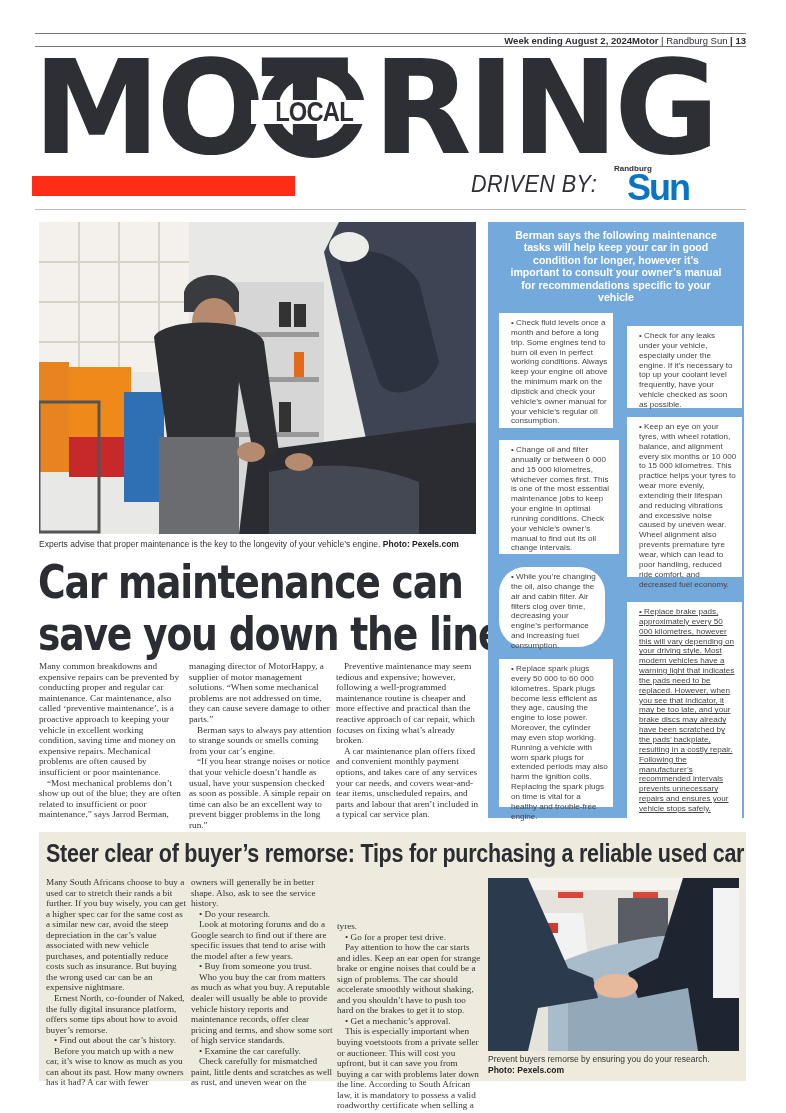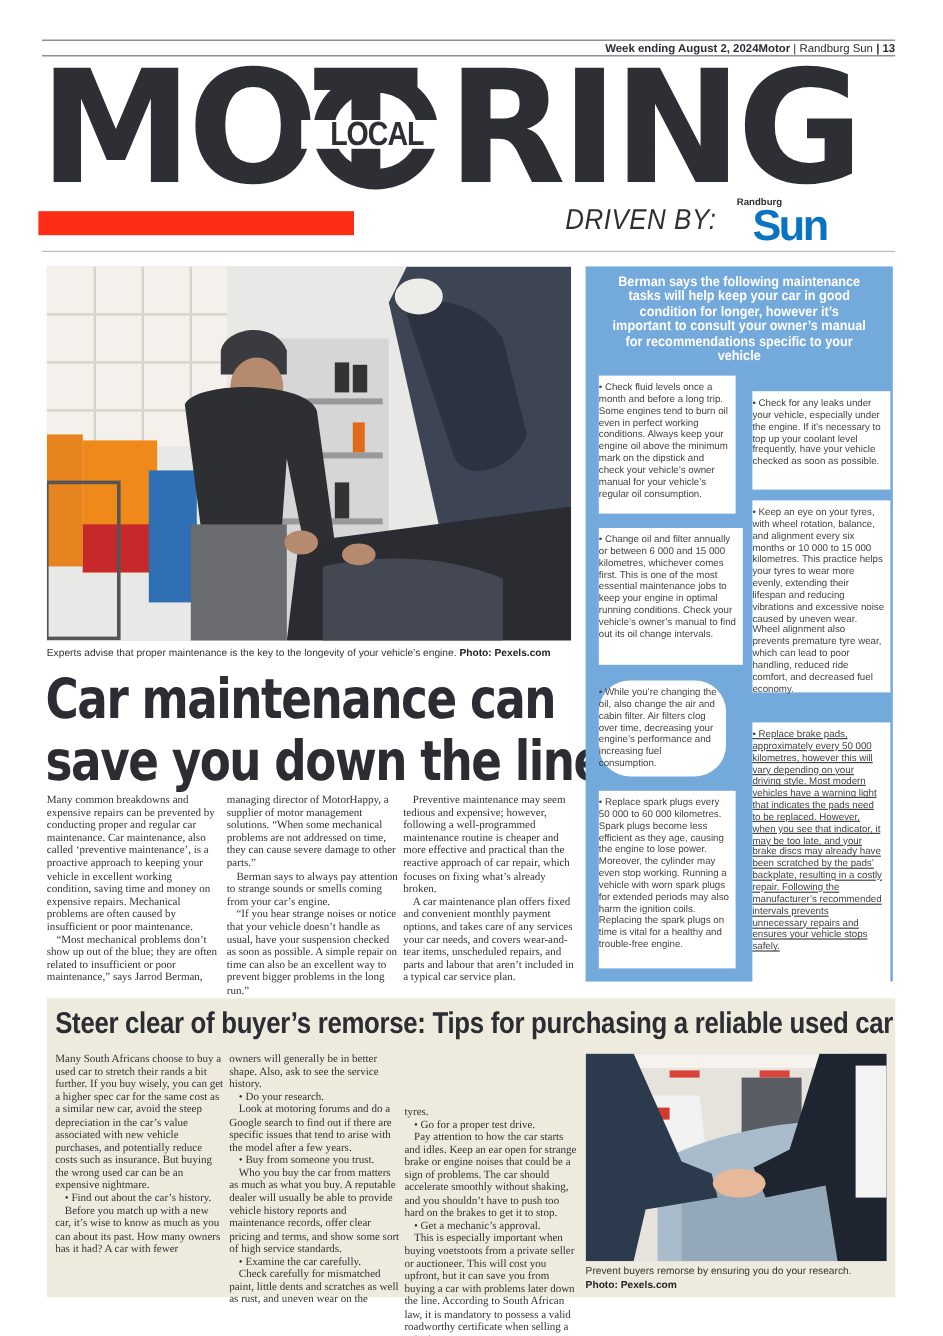--- a/index.html
+++ b/index.html
@@ -38,21 +38,21 @@
   .body-col { position: absolute; top: 661px; font-family: "Liberation Serif", serif; font-size: 9.2px; line-height: 10.6px; color: #333; text-align: left; }
   .body-col p { text-indent: 0; }
   .body-col p.ind { text-indent: 8px; }
   .c1 { left: 39px; width: 143px; }
   .c2 { left: 189px; width: 143px; }
   .c3 { left: 336px; width: 145px; }
 
   .bluebox { position: absolute; left: 488px; top: 222px; width: 256px; height: 596px; background: #74a9dc; }
   .bluebox-head { position: absolute; left: 10px; top: 7px; width: 236px; text-align: center; color: #fff;
     font-family: "Liberation Sans", sans-serif; font-weight: bold; font-size: 11.5px; line-height: 12.4px; transform: scaleX(0.92); }
-  .tip { position: absolute; background: #fff; font-size: 8.1px; line-height: 9.85px; color: #444; padding: 5px 5px 6px 0; }
+  .tip { position: absolute; background: #fff; font-size: 8.1px; line-height: 9.85px; color: #444; padding: 5px 5px 6px 12px; }
   .t1 { left: 11px; top: 91px; width: 114px; height: 115px; }
   .t2 { left: 139px; top: 91px; width: 115px; height: 82px; margin-top: 13px; }
   .t3 { left: 11px; top: 218px; width: 120px; height: 114px; }
   .t4 { left: 139px; top: 195px; width: 115px; height: 160px; }
   .t5 { left: 11px; top: 345px; width: 106px; height: 80px; border-radius: 26px; }
   .t6 { left: 139px; top: 380px; width: 115px; height: 236px; text-decoration: underline; }
   .t7 { left: 11px; top: 437px; width: 114px; height: 148px; }
 
   .beige { position: absolute; left: 39px; top: 832px; width: 707px; height: 249px; background: #eeeade; }
   .beige-title { position: absolute; left: 7px; top: 6px; font-family: "Liberation Sans", sans-serif; font-size: 25px; line-height: 30px; color: #2b2d33; white-space: nowrap; transform: scaleX(0.86); transform-origin: left; letter-spacing: -0.3px; }
@@ -160,20 +160,21 @@
   <div class="tip t4">• Keep an eye on your tyres, with wheel rotation, balance, and alignment every six months or 10 000 to 15 000 kilometres. This practice helps your tyres to wear more evenly, extending their lifespan and reducing vibrations and excessive noise caused by uneven wear. Wheel alignment also prevents premature tyre wear, which can lead to poor handling, reduced ride comfort, and decreased fuel economy.</div>
   <div class="tip t5">• While you’re changing the oil, also change the air and cabin filter. Air filters clog over time, decreasing your engine’s performance and increasing fuel consumption.</div>
   <div class="tip t6">• Replace brake pads, approximately every 50 000 kilometres, however this will vary depending on your driving style. Most modern vehicles have a warning light that indicates the pads need to be replaced. However, when you see that indicator, it may be too late, and your brake discs may already have been scratched by the pads’ backplate, resulting in a costly repair. Following the manufacturer’s recommended intervals prevents unnecessary repairs and ensures your vehicle stops safely.</div>
   <div class="tip t7">• Replace spark plugs every 50 000 to 60 000 kilometres. Spark plugs become less efficient as they age, causing the engine to lose power. Moreover, the cylinder may even stop working. Running a vehicle with worn spark plugs for extended periods may also harm the ignition coils. Replacing the spark plugs on time is vital for a healthy and trouble-free engine.</div>
 </div>
 
 <div class="beige">
   <h2 class="beige-title">Steer clear of buyer’s remorse: Tips for purchasing a reliable used car</h2>
   <div class="bcol b1">
     <p>Many South Africans choose to buy a used car to stretch their rands a bit further. If you buy wisely, you can get a higher spec car for the same cost as a similar new car, avoid the steep depreciation in the car’s value associated with new vehicle purchases, and potentially reduce costs such as insurance. But buying the wrong used car can be an expensive nightmare.</p>
+    <p class="ind">Ernest North, co-founder of Naked, the fully digital insurance platform, offers some tips about how to avoid buyer’s remorse.</p>
     <p class="ind">• Find out about the car’s history.</p>
     <p class="ind">Before you match up with a new car, it’s wise to know as much as you can about its past. How many owners has it had? A car with fewer</p>
   </div>
   <div class="bcol b2">
     <p>owners will generally be in better shape. Also, ask to see the service history.</p>
     <p class="ind">• Do your research.</p>
     <p class="ind">Look at motoring forums and do a Google search to find out if there are specific issues that tend to arise with the model after a few years.</p>
     <p class="ind">• Buy from someone you trust.</p>
     <p class="ind">Who you buy the car from matters as much as what you buy. A reputable dealer will usually be able to provide vehicle history reports and maintenance records, offer clear pricing and terms, and show some sort of high service standards.</p>
     <p class="ind">• Examine the car carefully.</p>

